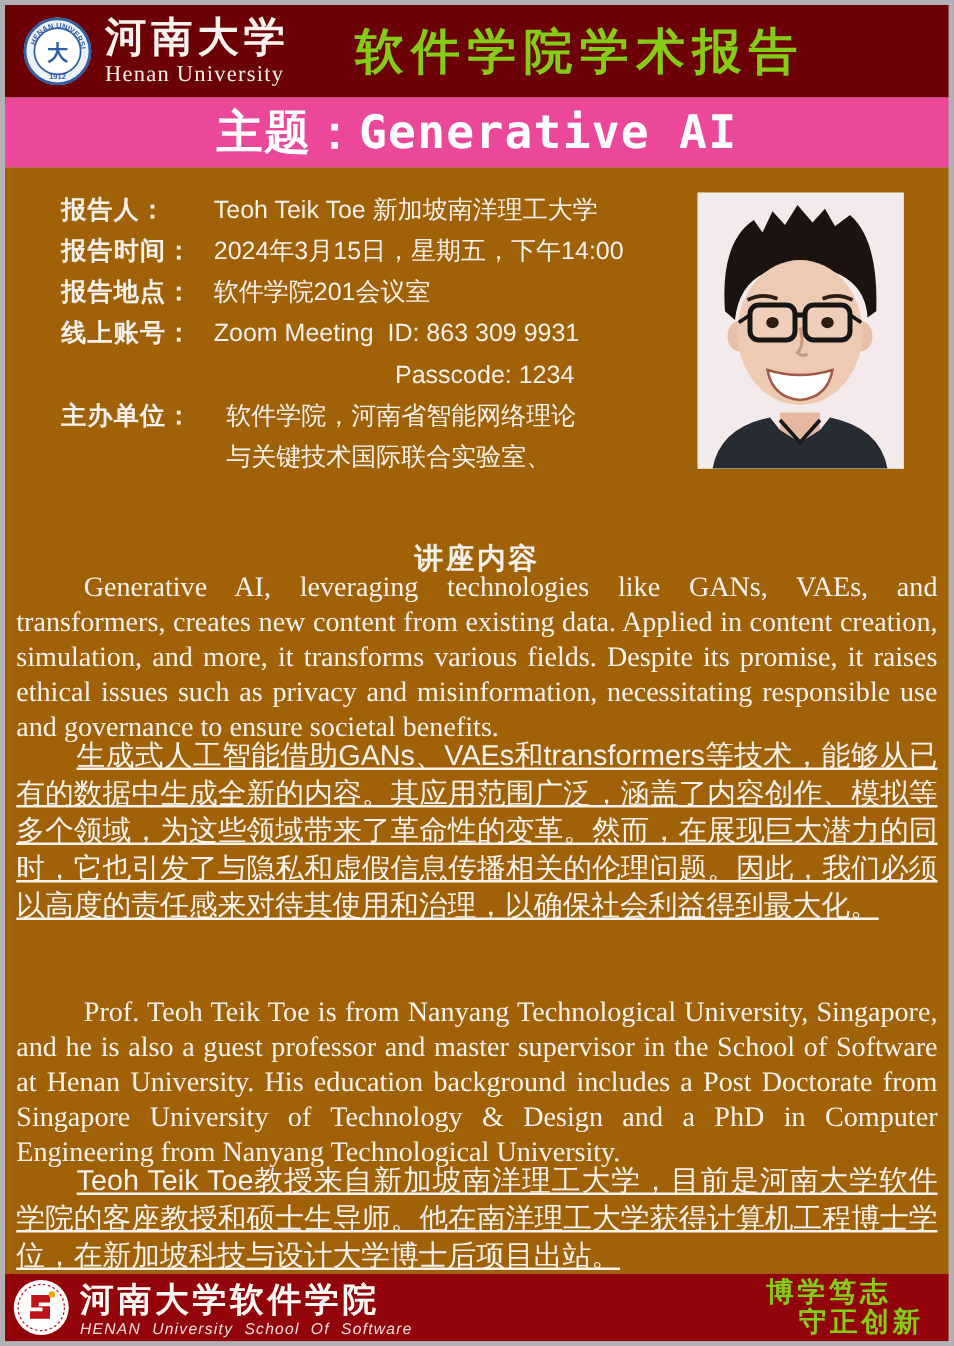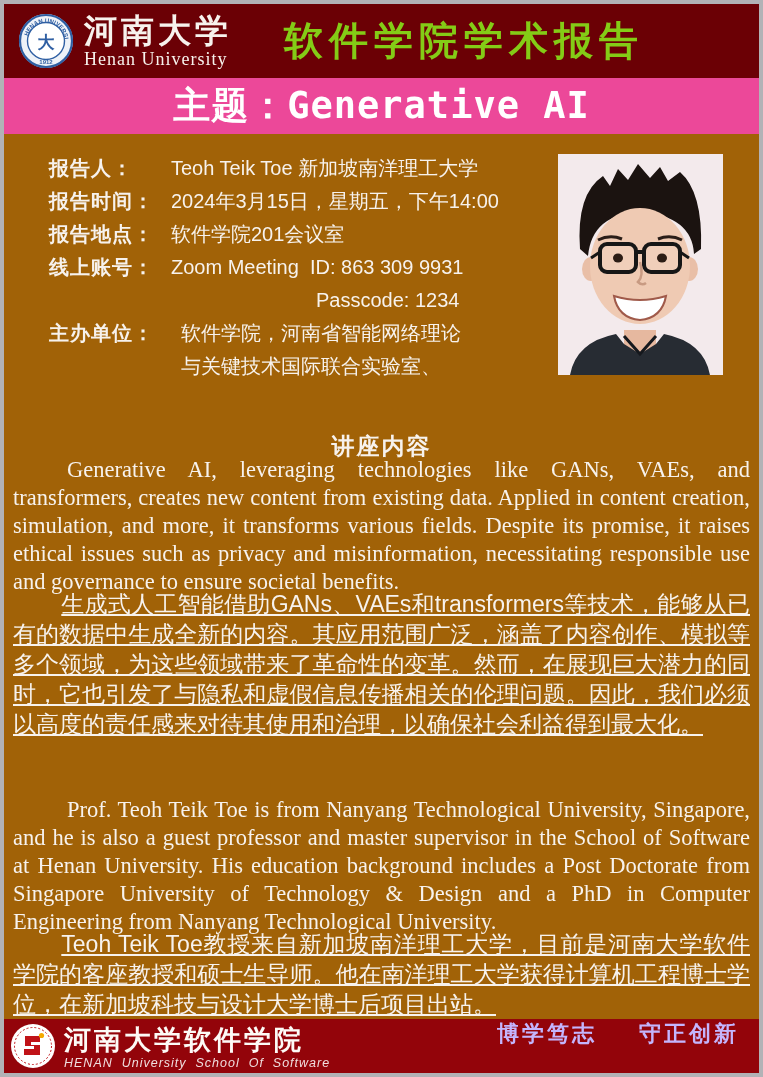--- a/index.html
+++ b/index.html
@@ -40,21 +40,21 @@
   .p1cn{top:455px;}
   .p2en{top:662px;}
   .p2cn{top:795px;}
 
   
   .footer{height:54px;background:#93040A;display:flex;align-items:center;flex:none;position:relative;}
   .footer-left{display:flex;align-items:flex-end;margin-left:6px;}
   .footer-names{margin-left:8px;line-height:1;}
   .school-cn{font-family:"Liberation Serif",serif;font-weight:bold;font-size:27px;color:#fdfaf6;letter-spacing:3px;}
   .school-en{font-size:12.5px;font-style:italic;color:#f0dede;margin-top:3px;letter-spacing:1px;white-space:pre;}
-  .footer-motto{position:absolute;right:4px;top:3px;display:flex;align-items:flex-end;color:#c4b5fd;font-family:"Liberation Serif",serif;font-weight:bold;font-size:22px;line-height:24px;letter-spacing:3px;}
+  .footer-motto{position:absolute;right:4px;top:3px;display:flex;flex-direction:column;align-items:flex-end;color:#84cc16;font-family:"Liberation Serif",serif;font-weight:bold;font-size:22px;line-height:24px;letter-spacing:3px;}
   .motto1{margin-right:42px;}
   .motto2{margin-right:16px;text-align:right;}
 </style>
 </head>
 <body>
 
 <div class="poster">
   <div class="inner">
 
     <div class="header">

